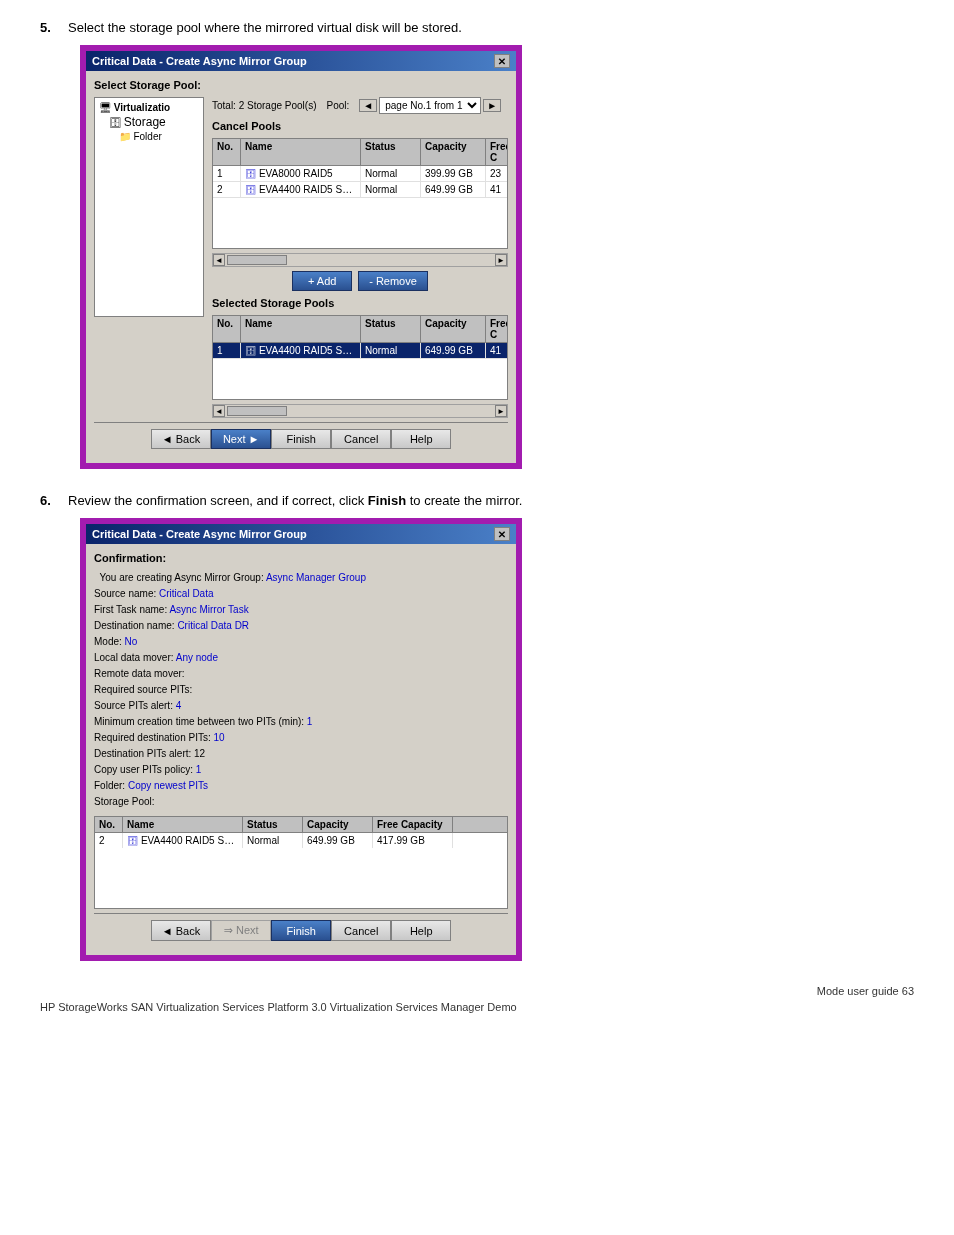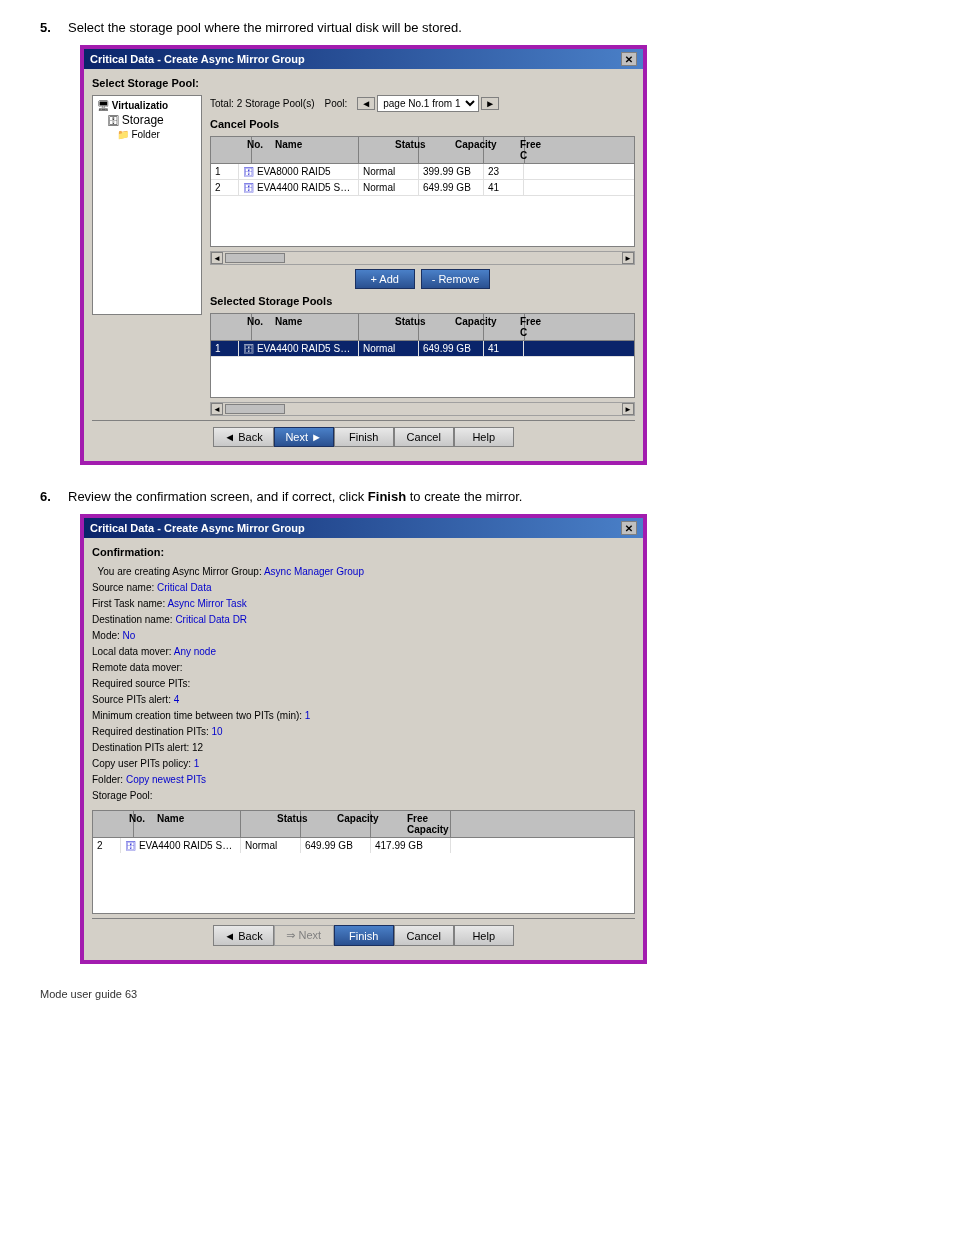--- a/index.html
+++ b/index.html
@@ -24,23 +24,23 @@
     }
     .step-num {
       font-weight: bold;
       font-size: 13px;
       min-width: 20px;
     }
     .step-desc {
       font-size: 13px;
     }
     .dialog-wrapper {
-      border: 4px solid #a21caf;
+      border: 6px solid #a21caf;
       background: #4c1d95;
-      width: 567px;
+      width: 442px;
       margin-left: 40px;
     }
     .dialog-titlebar {
       background: linear-gradient(to right, #0a246a, #4a80c8);
       color: white;
       font-size: 11px;
       font-weight: bold;
       padding: 3px 6px;
       display: flex;
       justify-content: space-between;
@@ -130,21 +130,20 @@
     }
     .table-header-storage {
       grid-template-columns: 28px 120px 60px 65px 40px;
     }
     .table-header-selected {
       grid-template-columns: 28px 120px 60px 65px 40px;
     }
     .th {
       padding: 2px 4px;
       border-right: 1px solid #808080;
-      margin-left: 32px;
     }
     .table-row {
       display: grid;
       border-bottom: 1px solid #e0e0e0;
     }
     .table-row-storage {
       grid-template-columns: 28px 120px 60px 65px 40px;
     }
     .table-row-selected {
       grid-template-columns: 28px 120px 60px 65px 40px;
@@ -458,14 +457,15 @@
         <button class="btn btn-disabled">⇒ Next</button>
         <button class="btn btn-primary">Finish</button>
         <button class="btn">Cancel</button>
         <button class="btn">Help</button>
       </div>
     </div>
   </div>
 </div>
 
 <div class="footer-container">
+  <span class="footer-text">HP StorageWorks SAN Virtualization Services Platform 3.0 Virtualization Services Manager Demo</span>
   <span class="footer-page">Mode user guide     63</span>
 </div>
 
 </body></html>

